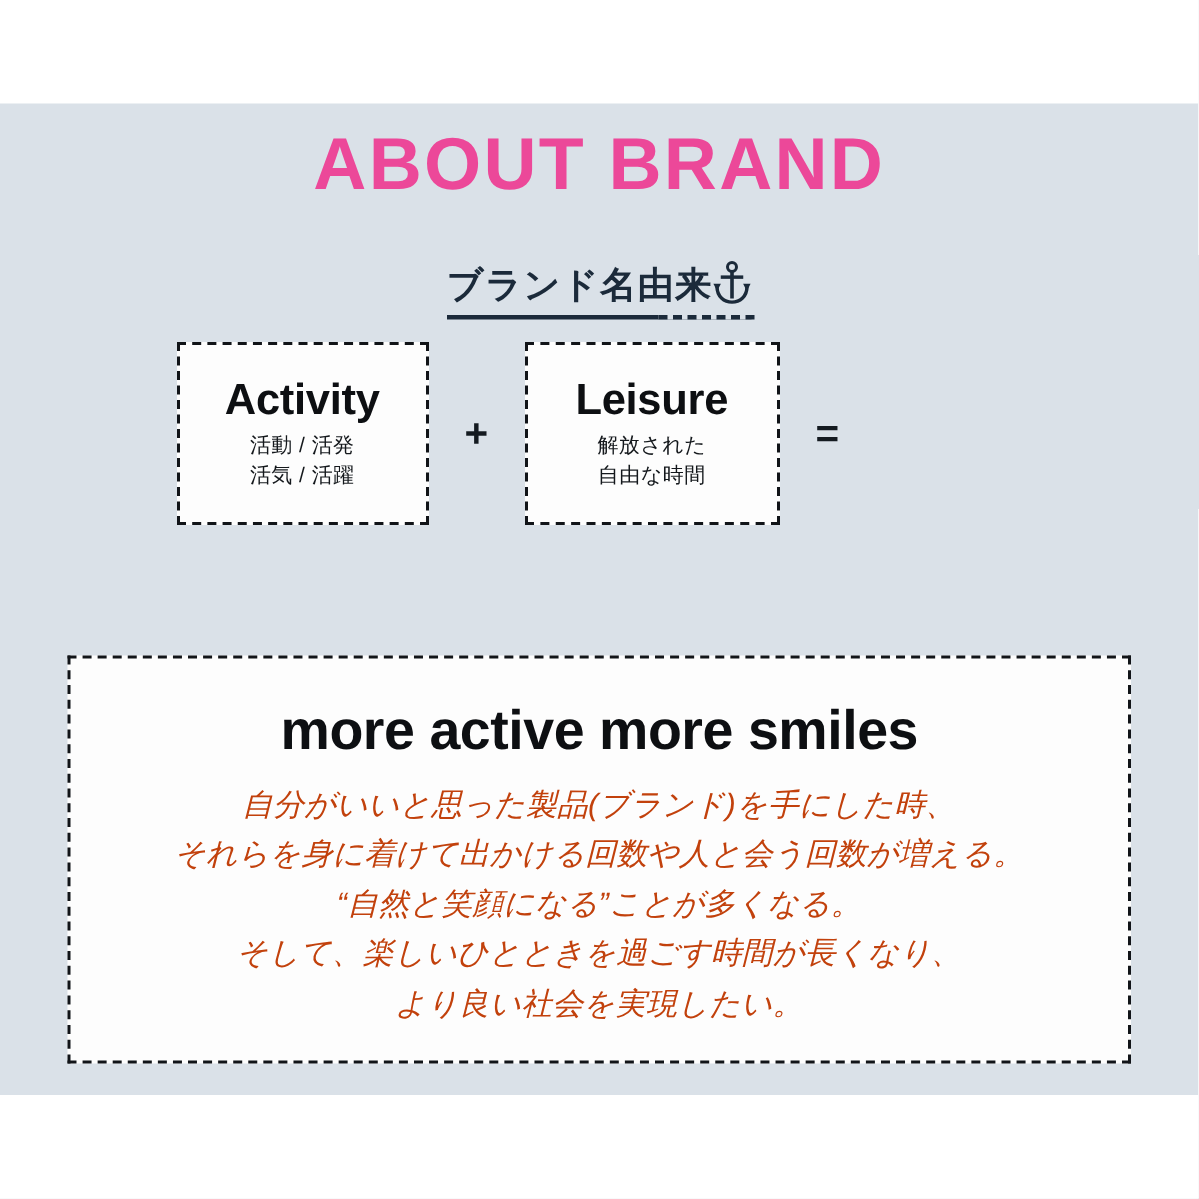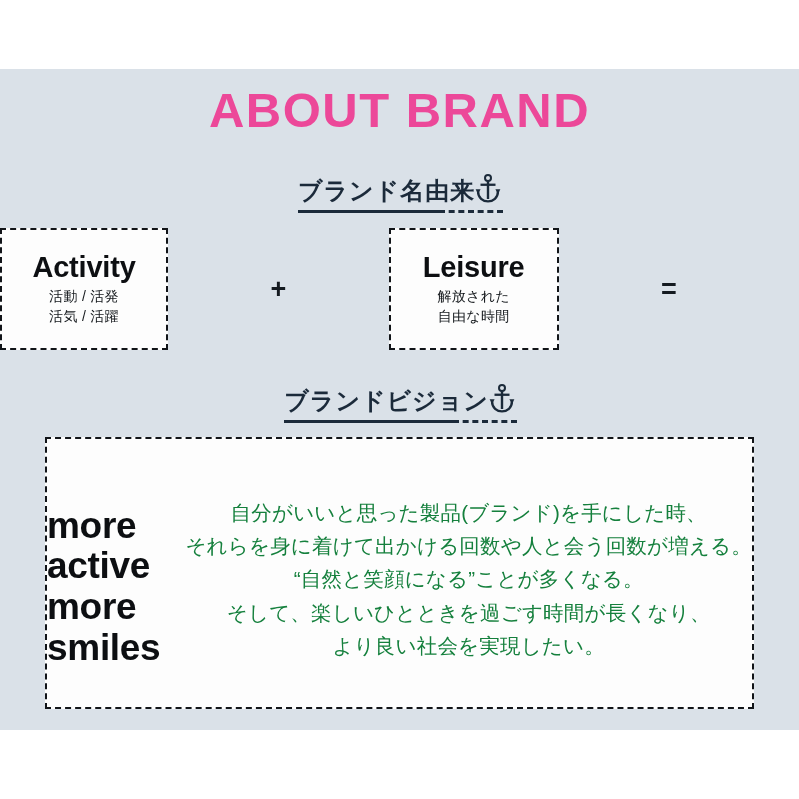--- a/index.html
+++ b/index.html
@@ -88,21 +88,21 @@
   #heading-vision { top: 384px; }
 
   
   #equation {
     position: absolute;
     left: 0;
     top: 228px;
     width: 701px;
     display: flex;
     align-items: center;
-    justify-content: space-between;
+    justify-content: center;
     gap: 0;
   }
   .word-box {
     border: 2px dashed #111418;
     background: #fdfdfd;
     box-sizing: border-box;
     text-align: center;
     display: flex;
     flex-direction: column;
     align-items: center;
@@ -147,40 +147,42 @@
   #vision-box {
     position: absolute;
     left: 45px;
     top: 437px;
     width: 709px;
     height: 272px;
     box-sizing: border-box;
     border: 2px dashed #111418;
     background: #fdfdfd;
     display: flex;
+    flex-direction: column;
     align-items: center;
   }
   #vision-slogan {
     margin-top: 28px;
     font-size: 37px;
     font-weight: bold;
     color: #0d0f12;
     letter-spacing: -0.3px;
     line-height: 1.1;
   }
   #vision-body {
     margin-top: 12px;
     text-align: center;
   }
   #vision-body .vb-line {
     font-size: 20.5px;
-    color: #15803d;
+    color: #c2410c;
     line-height: 1.62;
     letter-spacing: 0.2px;
     white-space: nowrap;
+    font-style: italic;
   }
 </style>
 </head>
 <body>
 
 <div id="page">
 
   <div id="panel"></div>
 
   <div id="main-title">ABOUT BRAND</div>
@@ -219,39 +221,20 @@
       <div class="wb-en">Leisure</div>
       <div class="wb-jp">解放された</div>
       <div class="wb-jp" style="margin-top:0">自由な時間</div>
     </div>
 
     <div class="operator">=</div>
 
 
   </div>
 
-  <div class="section-heading" id="heading-vision">
-    <div class="sh-inner">
-      <div class="sh-row">
-        <span class="sh-label">ブランドビジョン</span>
-        <span>
-          <svg class="sh-anchor" viewBox="0 0 26 30" aria-hidden="true">
-            <circle cx="13" cy="4" r="3" fill="none" stroke="#1b2a3a" stroke-width="2"></circle>
-            <rect x="11.8" y="7" width="2.4" height="18" fill="#1b2a3a"></rect>
-            <rect x="5.5" y="9.6" width="15" height="2.3" fill="#1b2a3a"></rect>
-            <path d="M3 17 C3 24 8 27.4 13 27.4 C18 27.4 23 24 23 17" fill="none" stroke="#1b2a3a" stroke-width="2.3"></path>
-            <path d="M0.6 15.2 L5.6 15.2 L3.1 20.0 Z" fill="#1b2a3a"></path>
-            <path d="M25.4 15.2 L20.4 15.2 L22.9 20.0 Z" fill="#1b2a3a"></path>
-          </svg>
-        </span>
-      </div>
-      <div class="sh-rule"></div>
-      <div class="sh-rule-dash"></div>
-    </div>
-  </div>
 
   <div id="vision-box">
     <div id="vision-slogan">more active more smiles</div>
     <div id="vision-body">
       <div class="vb-line">自分がいいと思った製品(ブランド)を手にした時、</div>
       <div class="vb-line">それらを身に着けて出かける回数や人と会う回数が増える。</div>
       <div class="vb-line">“自然と笑顔になる”ことが多くなる。</div>
       <div class="vb-line">そして、楽しいひとときを過ごす時間が長くなり、</div>
       <div class="vb-line">より良い社会を実現したい。</div>
     </div>

